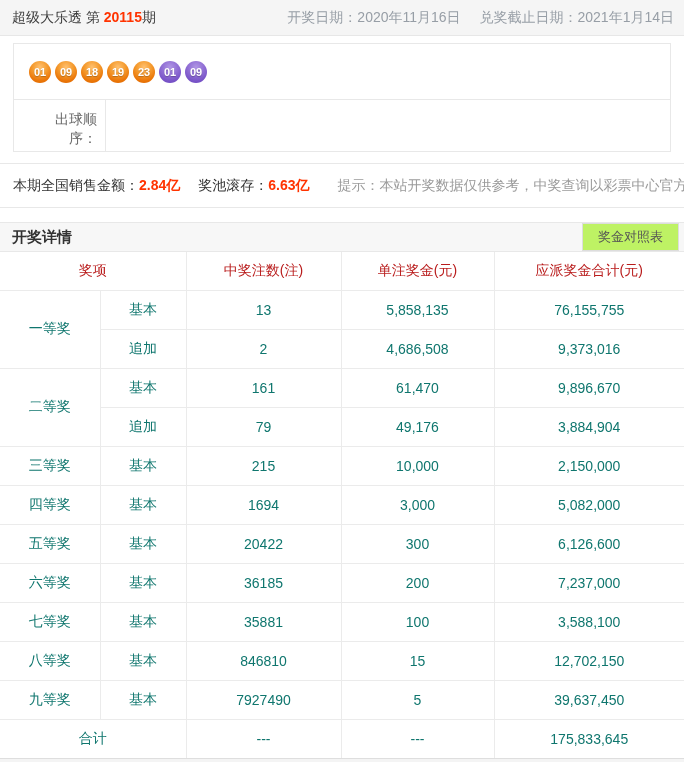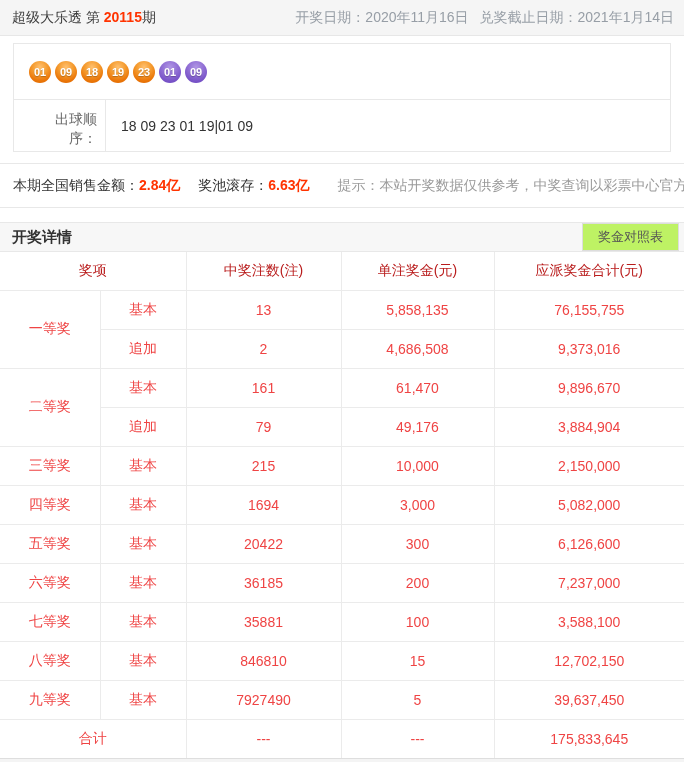--- a/index.html
+++ b/index.html
@@ -5,21 +5,21 @@
   * { margin:0; padding:0; box-sizing:border-box; }
   html,body { width:684px; height:762px; background:#fff; overflow:hidden;
     font-family:"Liberation Sans","DejaVu Sans",sans-serif; }
 
   
   .topbar { height:36px; background:#f5f5f5; border-bottom:1px solid #e7e7e7;
     display:flex; align-items:center; justify-content:space-between; padding:0 10px 0 12px; }
   .topbar-title { font-size:14px; color:#3c3c3c; }
   .topbar-title .period { color:#ff3300; font-weight:bold; }
   .topbar-dates { font-size:14px; color:#979ea6; }
-  .topbar-dates span + span { margin-left:7px; }
+  .topbar-dates span + span { margin-left:15px; }
 
   
   .numbers-section { background:#fff; padding:7px 13px 11px 13px; border-bottom:1px solid #e8e8e8; height:128px; }
   .numbers-table { border:1px solid #e8e8e8; height:109px; }
   .num-row { display:flex; height:55px; }
   .num-row + .num-row { border-top:1px solid #e8e8e8; height:53px;text-align:right; }
   .num-label { width:92px; border-right:1px solid #e8e8e8; color:#666; font-size:14px;
     padding:10px 8px 0 15px; line-height:19px; }
   .num-value { flex:1; display:flex; align-items:center; padding-left:15px;
     font-size:14px; color:#333; }
@@ -44,21 +44,21 @@
   .details-title { font-size:15px; font-weight:bold; color:#333; }
   .compare-btn { height:28px; background:#bef264; border:1px solid #ddd; color:#555;
     font-size:13px; padding:0 15px; cursor:pointer;
     font-family:"Liberation Sans","DejaVu Sans",sans-serif; }
 
   
   table.prize-table { width:684px; border-collapse:collapse; table-layout:fixed;
     border-left:hidden; border-right:hidden; border-top:hidden; border-bottom:hidden; }
   .prize-table th, .prize-table td { border:1px solid #ebebeb; text-align:center; font-size:14px; }
   .prize-table th { height:38px; color:#b91c1c; font-weight:normal; }
-  .prize-table td { height:39px; color:#ef4444; }
+  .prize-table td { height:39px; color:#0f766e; }
 
   .footer-strip { height:4px; background:#f4f4f4; border-top:1px solid #dedede; }
 </style>
 </head>
 <body>
 
 <div class="topbar">
   <div class="topbar-title">
     <span>超级大乐透 第 </span><span class="period">20115</span><span>期</span>
   </div>
@@ -79,21 +79,20 @@
         <span class="ball ball-front">23</span>
         <span class="ball ball-back">01</span>
         <span class="ball ball-back">09</span>
       </div>
     </div>
     <div class="num-row">
       <div class="num-label">
         <span>出球顺</span><br>
         <span>序：</span>
       </div>
-      <div class="num-value">18 09 23 01 19|01 09</div>
     </div>
   </div>
 </div>
 
 <div class="sales-row">
   <span>本期全国销售金额：</span>
     <span class="red">2.84亿</span>
   <span class="seg2">奖池滚存：</span>
     <span class="red">6.63亿</span>
   <span class="tip">提示：本站开奖数据仅供参考，中奖查询以彩票中心官方开奖信息为准</span>

